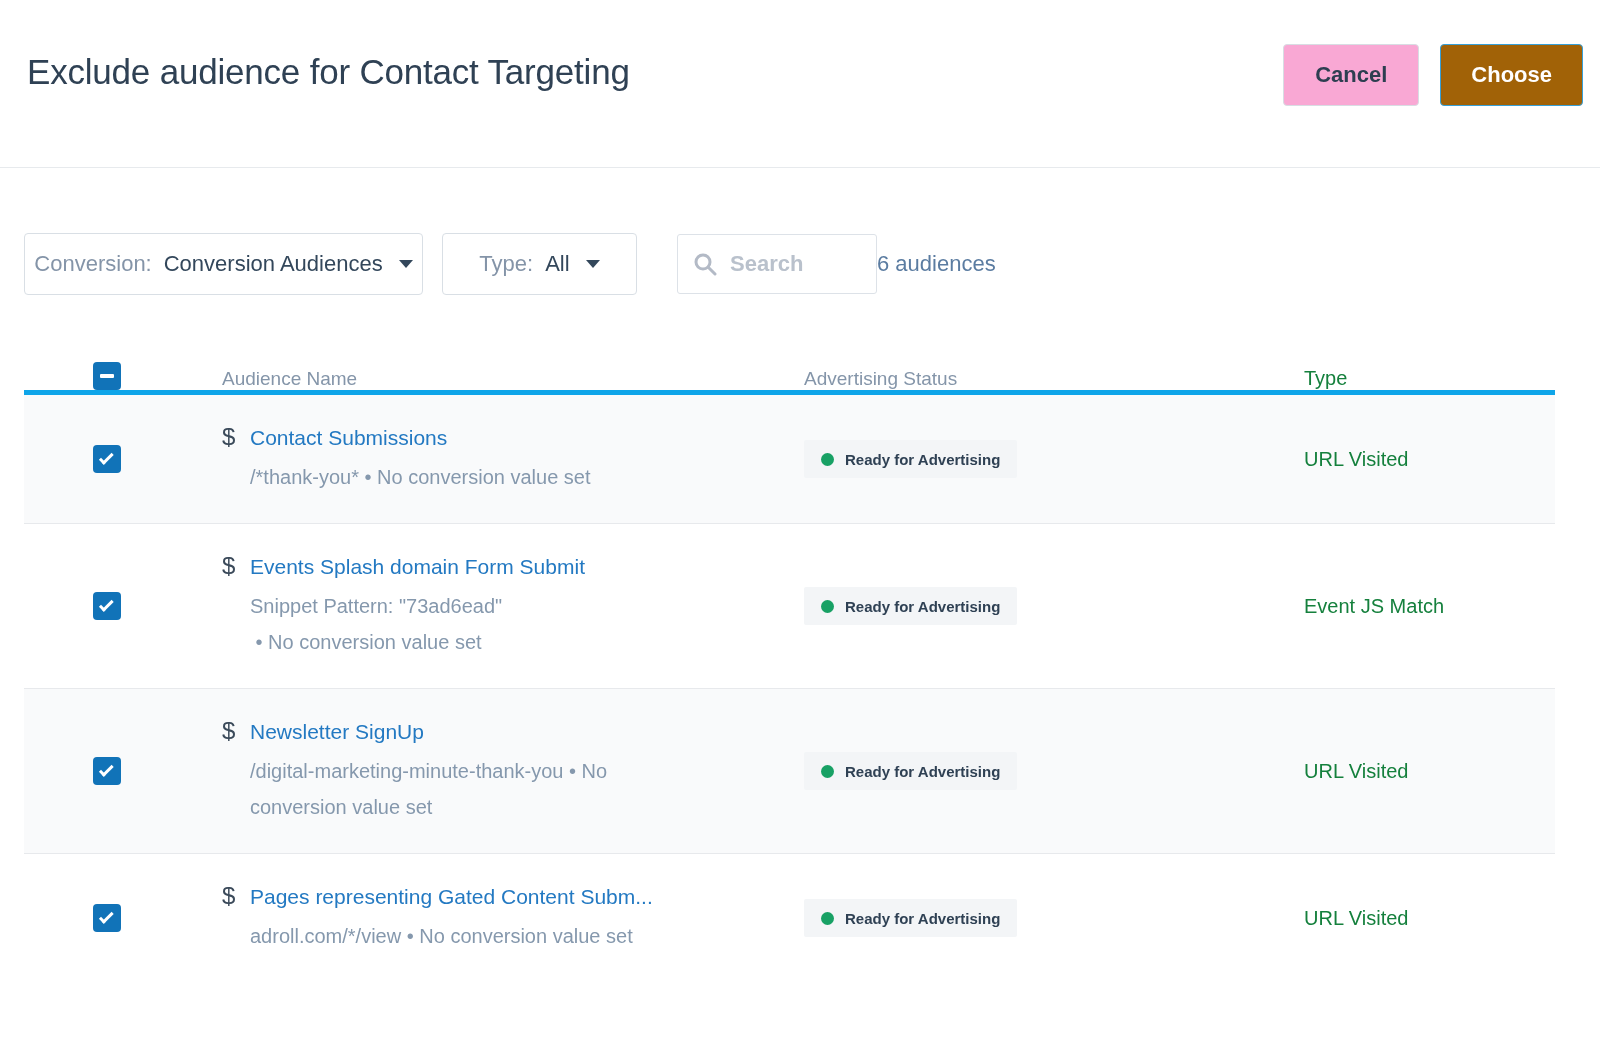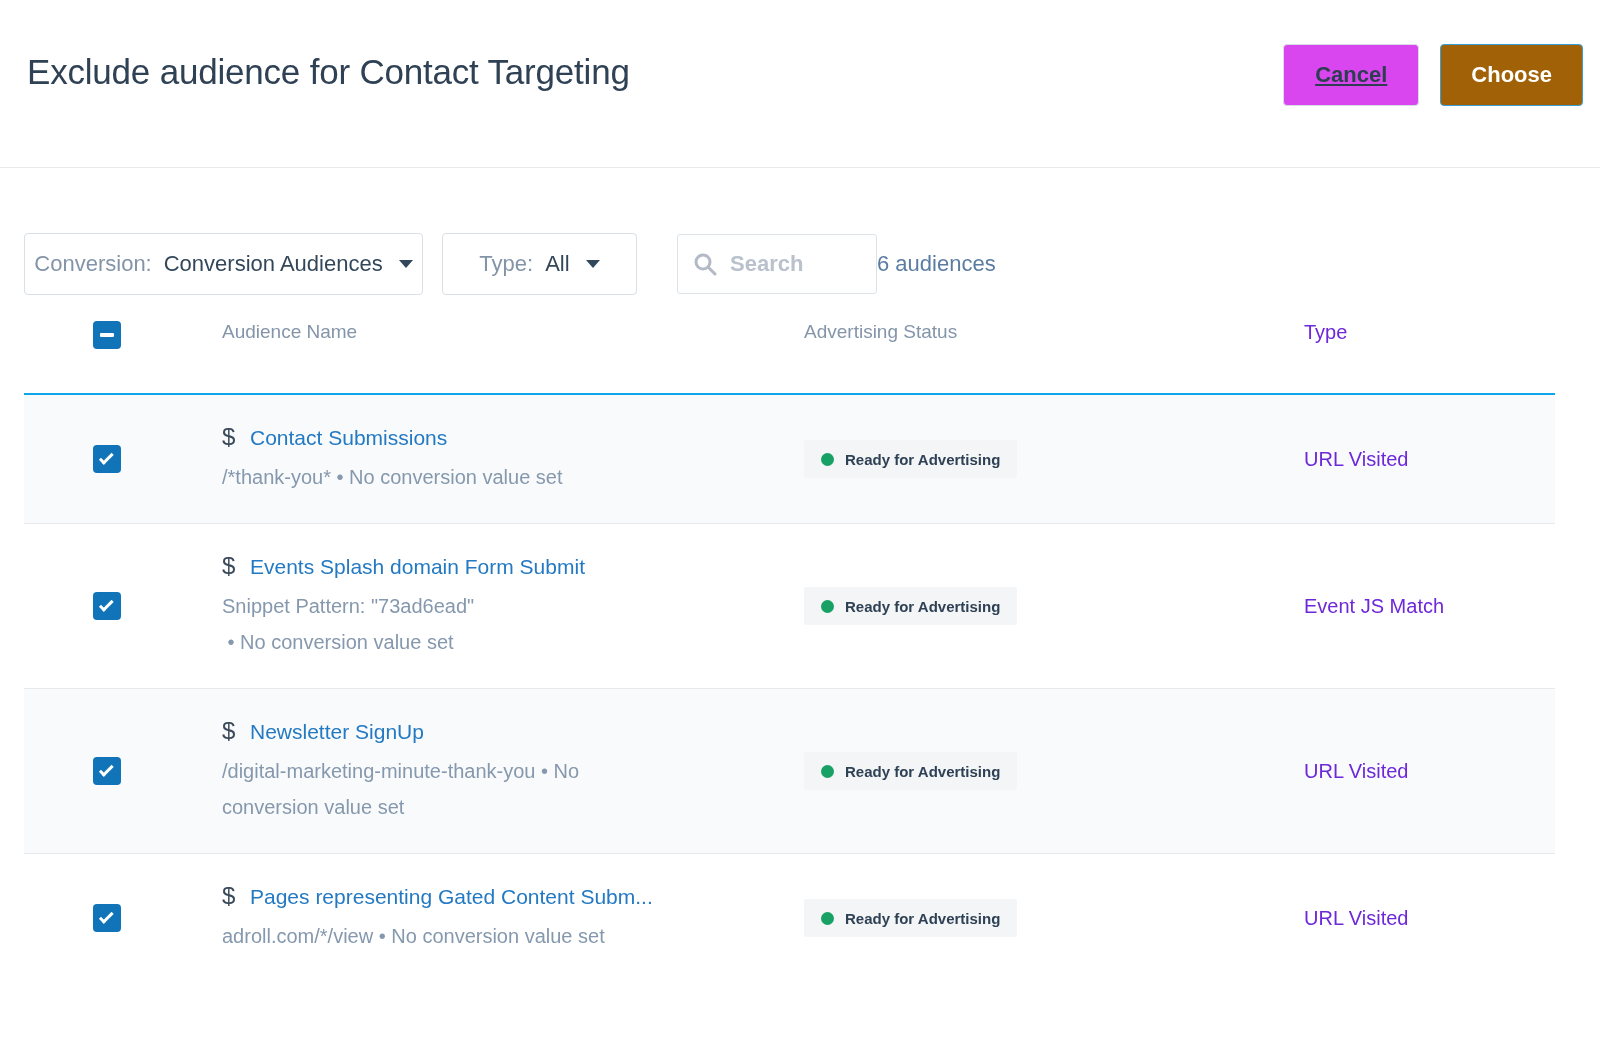--- a/index.html
+++ b/index.html
@@ -11,22 +11,22 @@
   .page-title {
     position:absolute; left:27px; top:52px;
     font-size:35px; font-weight:400; color:#2f4154; letter-spacing:-0.2px;
   }
   .header-actions { position:absolute; top:44px; right:17px; display:flex; gap:21px; }
   .btn {
     height:62px; font-size:22px; border-radius:4px; cursor:pointer;
     font-family:"Liberation Sans","DejaVu Sans",sans-serif;
   }
   .btn-cancel {
-    background:#d946ef; border:1px solid #d8dde3; color:#2d3e50;
-    font-weight:600; padding:0 31px;text-decoration:underline;
+    background:#f9a8d4; border:1px solid #d8dde3; color:#2d3e50;
+    font-weight:600; padding:0 31px;
   }
   .btn-choose {
     background:#a16207; border:1px solid #37a0d8; color:#fff;
     font-weight:700; padding:0 30px;
   }
 
   
   .filter-bar {
     margin:65px 45px 0 24px; display:flex; align-items:center;
   }
@@ -51,29 +51,29 @@
     font-family:"Liberation Sans","DejaVu Sans",sans-serif;
     font-weight:bold;
   }
   .search-input::placeholder { color:#b9c1cc; }
   .search-icon { position:absolute; left:16px; top:18px; width:24px; height:24px; }
   .audience-count { font-size:22px; color:#5b7ca1; }
 
   
   .table { margin:0 45px 0 24px; }
   .thead {
-    display:flex; align-items:flex-start; height:74px; margin-top:26px;
-    border-bottom:2px solid #0ea5e9;
+    display:flex; align-items:flex-end; height:74px; margin-top:26px;
+    border-bottom:5px solid #0ea5e9;
   }
   .th { font-size:19px; color:#8495a9; }
 
   .cell-check { flex:0 0 198px; padding-left:69px; display:flex; align-items:center; }
   .cell-name  { flex:0 0 582px; }
   .cell-status{ flex:0 0 500px; display:flex; align-items:center; }
-  .cell-type  { flex:1 1 auto; display:flex; align-items:center; font-size:20px; color:#6d28d9; }
+  .cell-type  { flex:1 1 auto; display:flex; align-items:center; font-size:20px; color:#15803d; }
 
   .row { display:flex; padding:28px 0; border-bottom:1px solid #e7e9ec; }
   .row.striped { background:#f9fafb; }
   .row:last-child { border-bottom:none; }
   .row .cell-check { align-self:center; }
 
   
   .checkbox {
     width:28px; height:28px; border-radius:4px; background:#1173b8;
     display:flex; align-items:center; justify-content:center; cursor:pointer;
@@ -82,21 +82,21 @@
     width:14px; height:7px; border-left:3.5px solid #fff; border-bottom:3.5px solid #fff;
     transform:rotate(-45deg) translate(1px,-2px);
   }
   .minus-mark { width:14px; height:4px; background:#fff; border-radius:1px; }
 
   
   .name-line { display:flex; align-items:baseline; height:36px; }
   .dollar { font-size:24px; color:#3b4a5a; width:15px; margin-right:13px; }
   .aud-link { font-size:21px; color:#2379c2; text-decoration:none; cursor:pointer; }
   .aud-sub {
-    font-size:20px; color:#8598ad; line-height:36px;
+    margin-left:28px; font-size:20px; color:#8598ad; line-height:36px;
     white-space:pre-wrap; max-width:470px;
   }
 
   
   .badge {
     display:inline-flex; align-items:center; gap:11px; height:38px;
     background:#f3f5f7; border-radius:2px; padding:0 17px;
   }
   .status-dot { width:13px; height:13px; border-radius:50%; background:#18a165; }
   .badge-label { font-size:15px; font-weight:600; color:#2f4154; }

